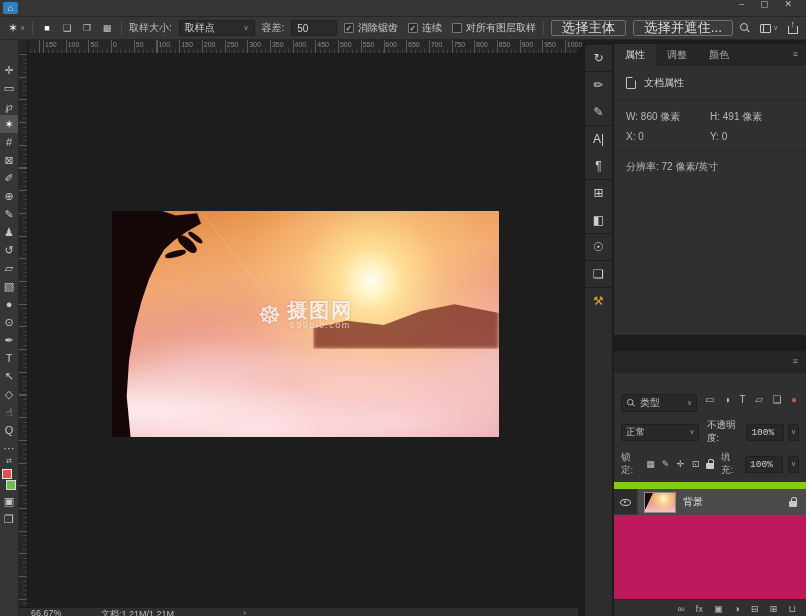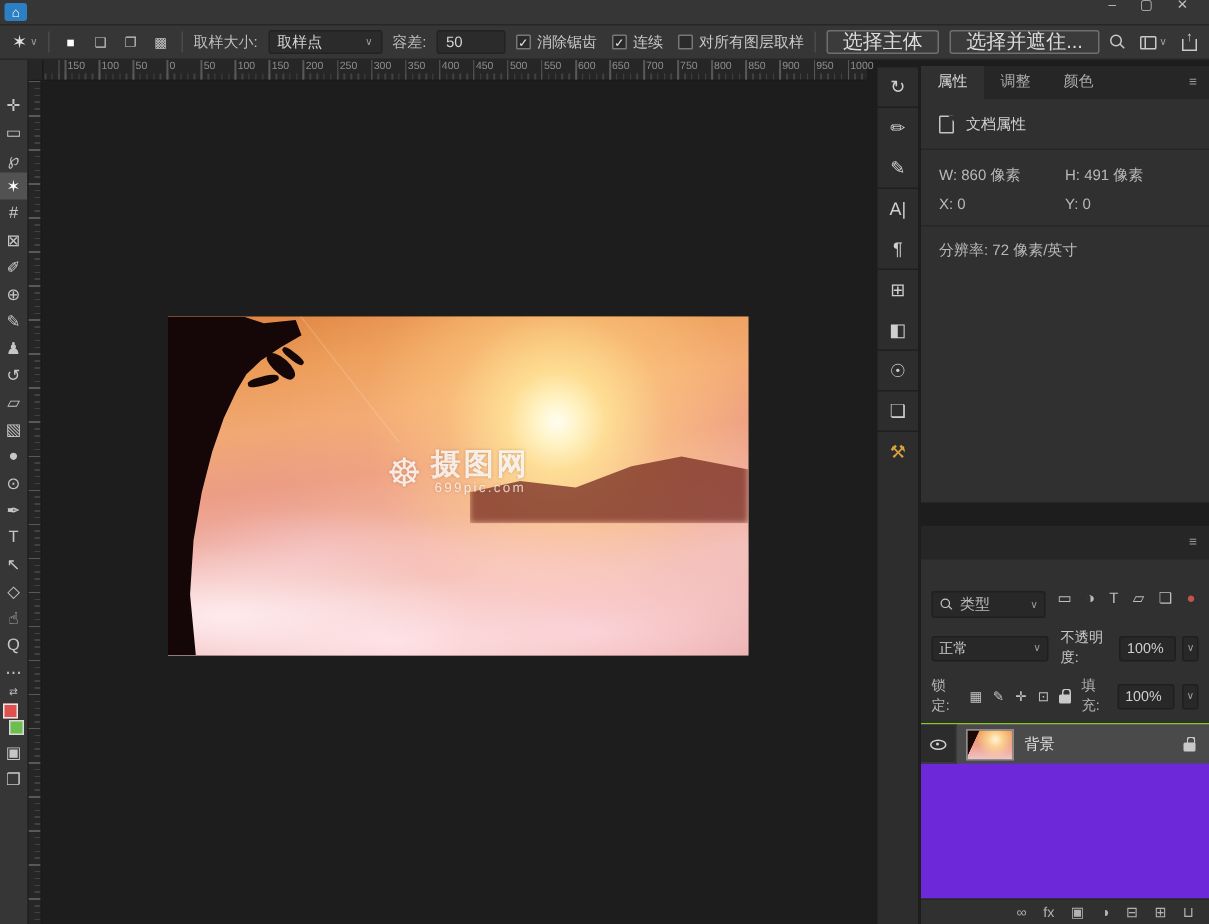--- a/index.html
+++ b/index.html
@@ -161,29 +161,29 @@
   .resolution { padding:9px 12px; color:#b9b9b9; }
 
   .filter-row { display:flex; align-items:flex-start; gap:6px; padding:5px 7px 4px 7px;margin-top:16px; }
   .search-select { display:flex; align-items:center; gap:4px; background:#282828;
     border:1px solid #1f1f1f; border-radius:2px; height:18px; padding:0 4px; width:76px; color:#bdbdbd; }
   .search-select .chev { margin-left:auto; }
   .filter-icons { display:flex; gap:7px; align-items:center; font-size:10px; color:#bdbdbd; flex:1;
     justify-content:space-between; padding:0 2px; }
   .blend-row { display:flex; align-items:center; gap:4px; padding:3px 7px; font-size:9.5px; }
   .select { background:#282828; border:1px solid #1f1f1f; border-radius:2px; height:17px;
-    display:flex; align-items:center; justify-content:space-between; padding:0 4px; color:#cfcfcf; }
+    display:flex; align-items:center; justify-content:space-between; padding:0 4px; color:#cfcfcf;font-family:Liberation Mono, monospace; }
   .select.blend { width:88px; }
   .select.small { width:42px; }
   .mini-chev { width:12px; height:17px; background:#282828; border:1px solid #1f1f1f; border-radius:2px;
     display:flex; align-items:center; justify-content:center; }
   .lock-row { display:flex; align-items:center; gap:5px; padding:3px 7px 5px 7px; font-size:9.5px;
     color:#b5b5b5; }
   .lock-row .licon { font-size:9px; color:#c0c0c0; width:11px; text-align:center; }
-  .layer-list { flex:1 1 auto; border-top:1px solid #84cc16; background:#6d28d9; min-height:0; }
+  .layer-list { flex:1 1 auto; border-top:7px solid #84cc16; background:#be185d; min-height:0; }
   .layer-row { height:26px; display:flex; align-items:center; background:#4a4a4a; }
   .eye-cell { width:24px; align-self:stretch; display:flex; align-items:center; justify-content:center;
     background:#2c2c2c; border-right:1px solid #3a3a3a; border-bottom:1px solid #3a3a3a; }
   .eye { width:12px; height:11px; position:relative; }
   .eye::before { content:""; position:absolute; left:0.5px; top:2.5px; width:9px; height:5px;
     border:1px solid #d2d2d2; border-radius:50%; }
   .eye::after { content:""; position:absolute; left:4.2px; top:4.8px; width:2.6px; height:2.6px;
     background:#d2d2d2; border-radius:50%; }
   .layer-thumb { width:30px; height:19px; margin:0 8px 0 7px; outline:1px solid #8d8d8d;
     background:
@@ -395,20 +395,27 @@
         <div class="climber-legs"></div>
         <div class="watermark">
           <span class="wm-icon">☸</span>
           <span class="wm-text">
             <span class="wm-brand">摄图网</span>
             <span class="wm-url">699pic.com</span>
           </span>
         </div>
       </div>
     </div>
+    <div class="statusbar">
+      <div class="status-inner">
+        <span class="status-zoom">66.67%</span>
+        <span class="status-doc">文档:1.21M/1.21M</span>
+        <span class="status-arrow">›</span>
+      </div>
+    </div>
   </div>
 
   <div class="rightside">
     <div class="dock">
 
     <div class="dock-icon group-start">
           <span>↻</span>
         </div>
         <div class="dock-icon group-start">
           <span>✏</span>

